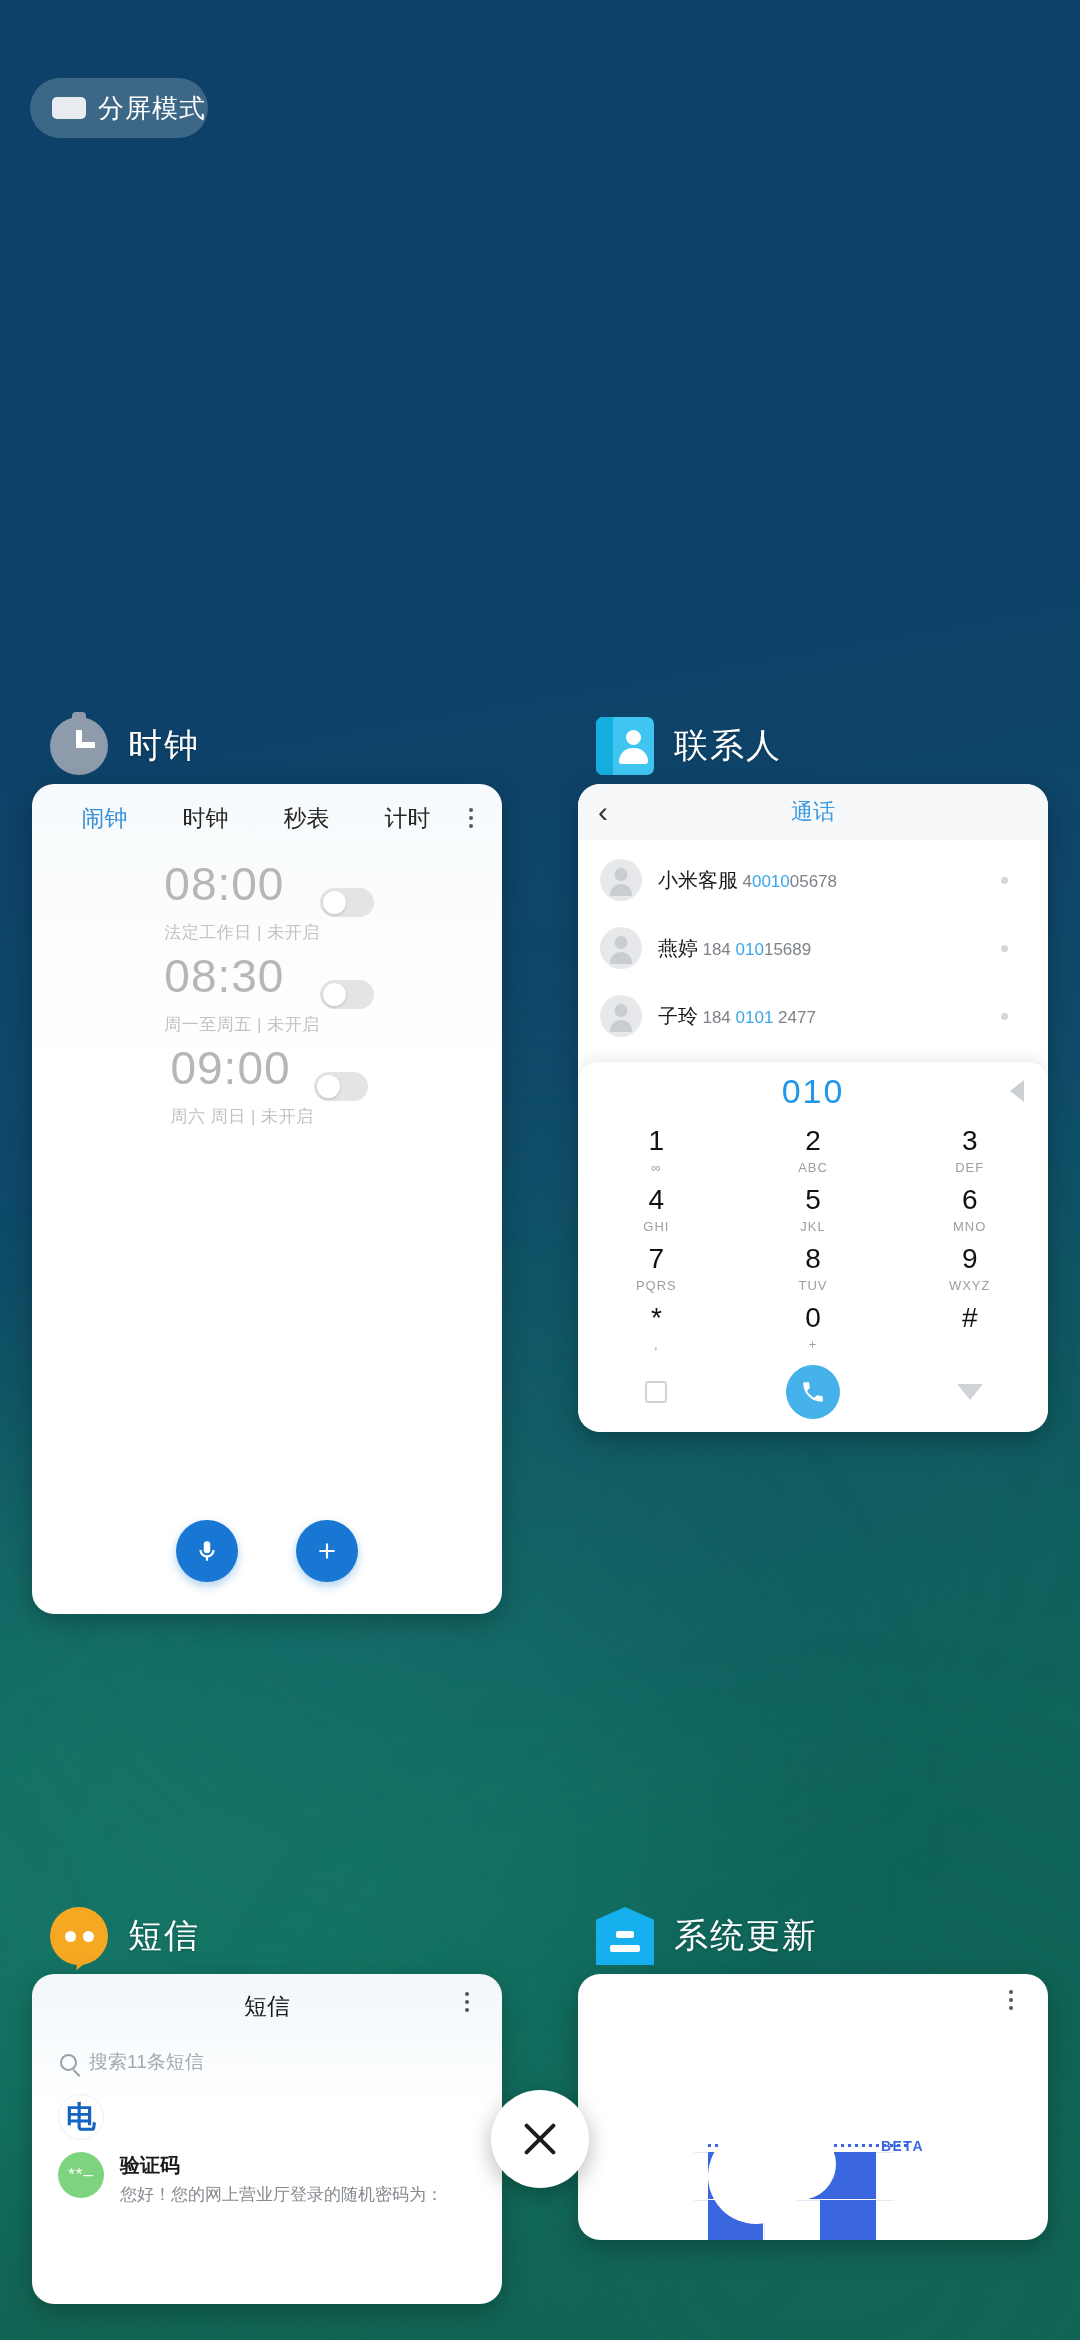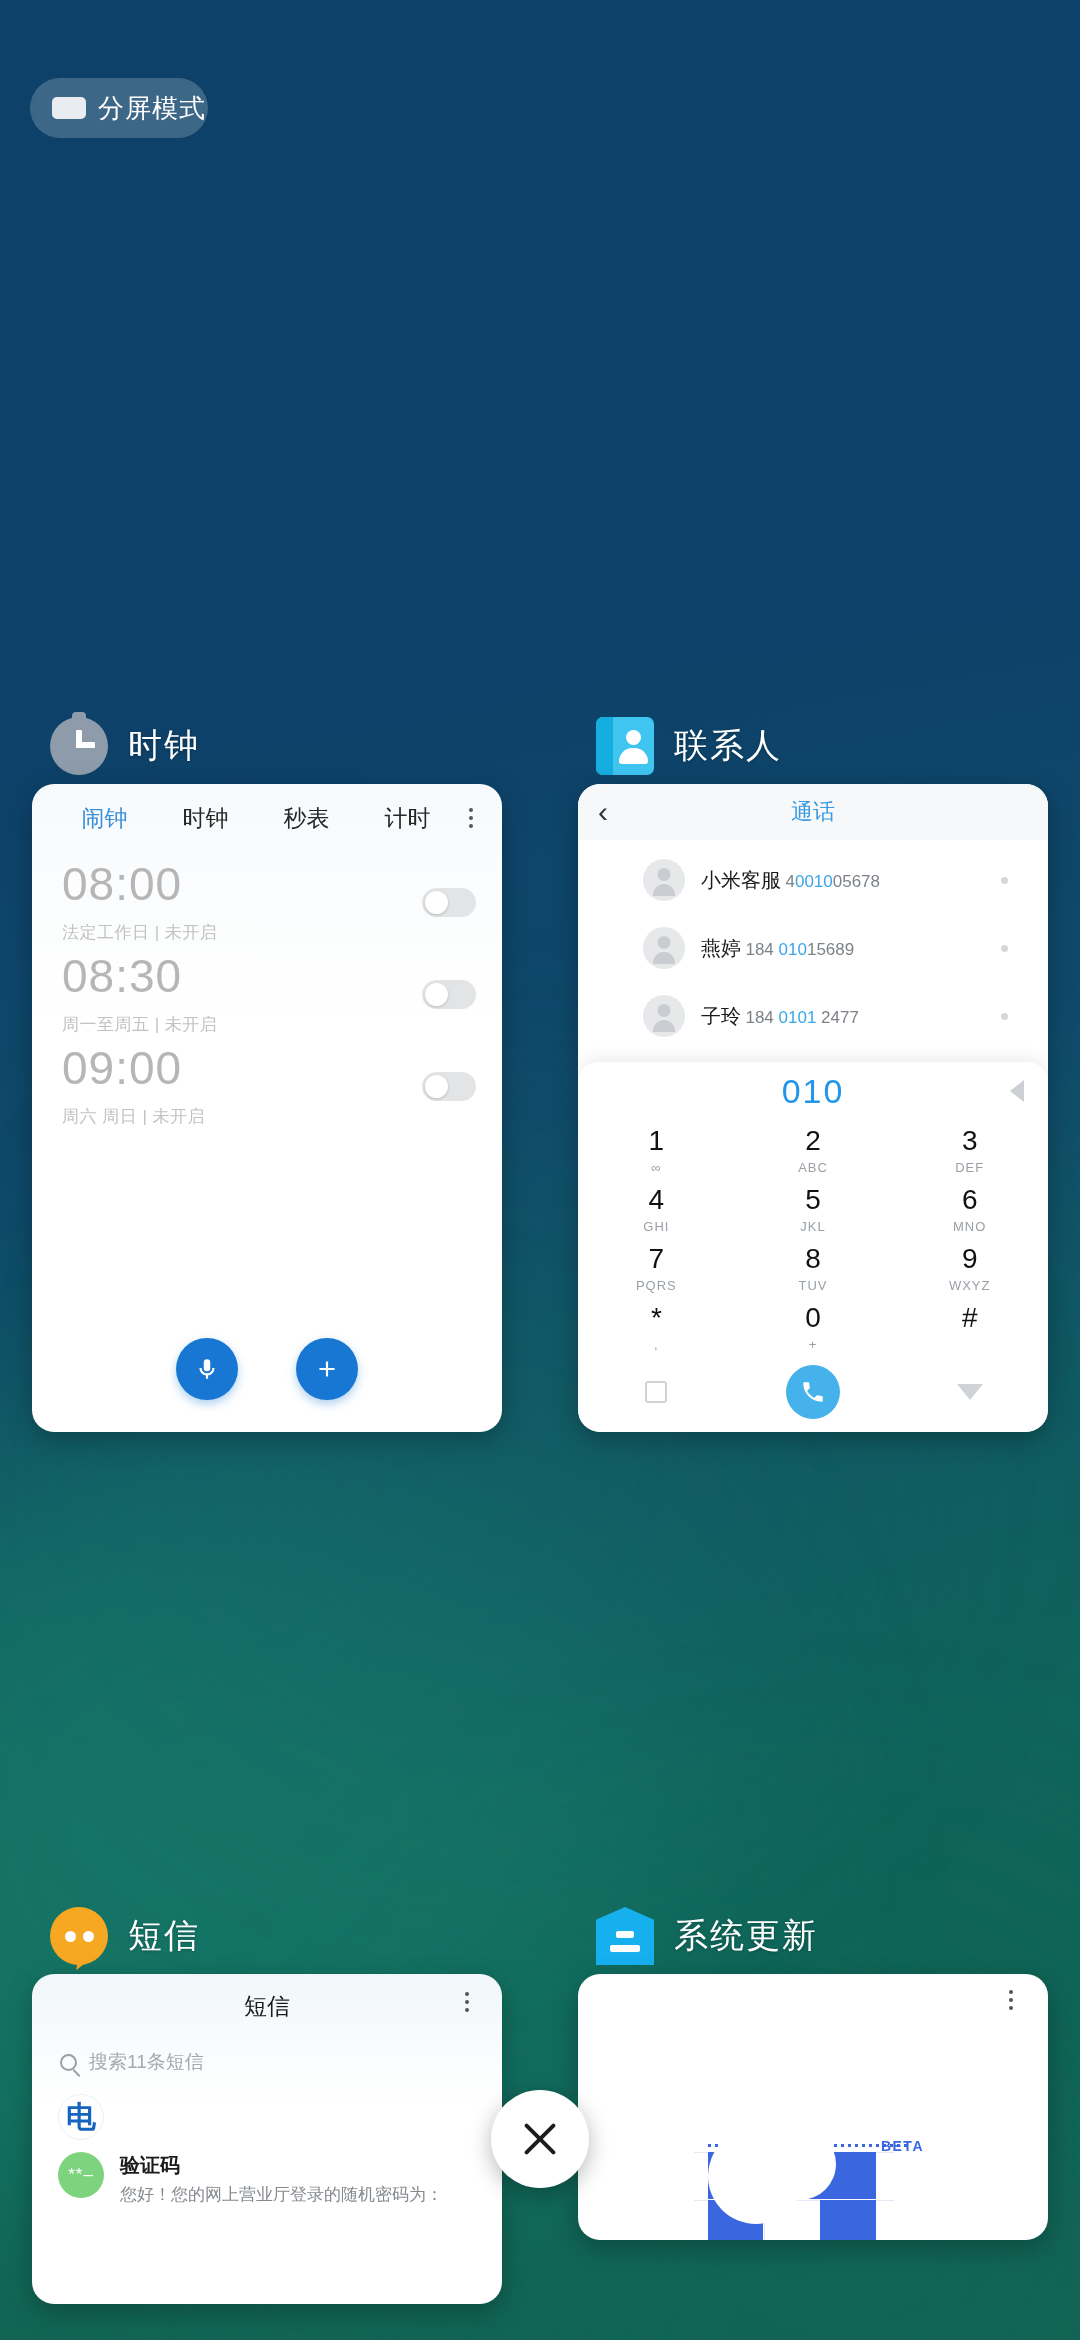--- a/index.html
+++ b/index.html
@@ -101,51 +101,51 @@
 
   .card {
     background: #ffffff;
     border-radius: 22px;
     overflow: hidden;
     position: relative;
     box-shadow: 0 8px 26px rgba(0,0,0,.26);
   }
 
   
-  #clock-card { height: 648px; background: linear-gradient(180deg,#f7fafc 0%, #ffffff 36%); }
+  #clock-card { height: 830px; background: linear-gradient(180deg,#f7fafc 0%, #ffffff 36%); }
   .clk-tabs {
     display:flex; align-items:center; height: 68px; padding: 0 18px 0 22px; gap: 0;
   }
   .clk-tab { font-size: 23px; color:#262626; flex:1; text-align:center; }
   .clk-tab.active { color:#3a8fd8; }
   .kebab { width: 26px; display:flex; flex-direction:column; align-items:center; gap:4px; flex:0 0 auto; }
   .kebab i { width: 4px; height: 4px; border-radius: 50%; background:#555; display:block;}
   .alarm {
-    height: 84px; padding: 0 26px 0 30px; display:flex; align-items:center; justify-content:space-between;
+    height: 84px; padding: 0 26px 0 30px; display:flex; align-items:center; justify-content:center;
     margin-top: 8px;
   }
   .alarm-time { font-size: 46px; color:#b6b6b6; font-weight: 300; letter-spacing:1px; line-height: 1.05; }
   .alarm-sub { font-size: 17px; color:#c2c2c2; margin-top: 12px; letter-spacing:.5px;}
   .toggle {
     width: 54px; height: 29px; border-radius: 15px; background:#e2e4e6; position:relative; flex:0 0 auto;
   }
   .toggle::after{ content:""; position:absolute; left:3px; top:3px; width:23px; height:23px; border-radius:50%; background:#fff;
     box-shadow:0 1px 3px rgba(0,0,0,.18);}
   .clk-fabs { position:absolute; left:0; right:0; bottom: 32px; display:flex; justify-content:center; gap: 58px; }
   .fab { width: 62px; height: 62px; border-radius:50%; background:#1877d2; display:flex; align-items:center; justify-content:center;
     box-shadow:0 4px 10px rgba(24,119,210,.35);}
   .fab svg { fill:#fff; }
 
   
   #contacts-card { height: 648px; }
   .ct-head { height: 56px; background:#f6f8f9; display:flex; align-items:center; padding: 0 20px; position:relative;}
   .ct-back { font-size: 30px; color:#333; line-height: 1; }
   .ct-title { position:absolute; left:0; right:0; text-align:center; font-size:22px; color:#3a9ae0; }
   .ct-list { padding-top: 6px; }
-  .ct-row { height: 68px; display:flex; align-items:center; padding: 0 40px 0 22px; gap: 16px; margin-left: 43px; }
+  .ct-row { height: 68px; display:flex; align-items:center; padding: 0 40px 0 22px; gap: 16px; }
   .avatar { width: 42px; height: 42px; border-radius:50%; background:#e6e8ea; position:relative; flex:0 0 auto;}
   .avatar::before{ content:""; position:absolute; left:50%; top:9px; transform:translateX(-50%);
     width:13px; height:13px; border-radius:50%; background:#c9ccd0;}
   .avatar::after{ content:""; position:absolute; left:50%; top:25px; transform:translateX(-50%);
     width:22px; height:12px; border-radius:11px 11px 0 0; background:#c9ccd0;}
   .ct-txt { flex:1; min-width:0; }
   .ct-name { font-size: 20px; color:#1a1a1a; }
   .ct-num { font-size: 17px; color:#7d8288; margin-top:3px; }
   .ct-num .hl { color:#3aa6e8; }
   .ct-dot { width:7px; height:7px; border-radius:50%; background:#d4d7da; flex:0 0 auto;}

